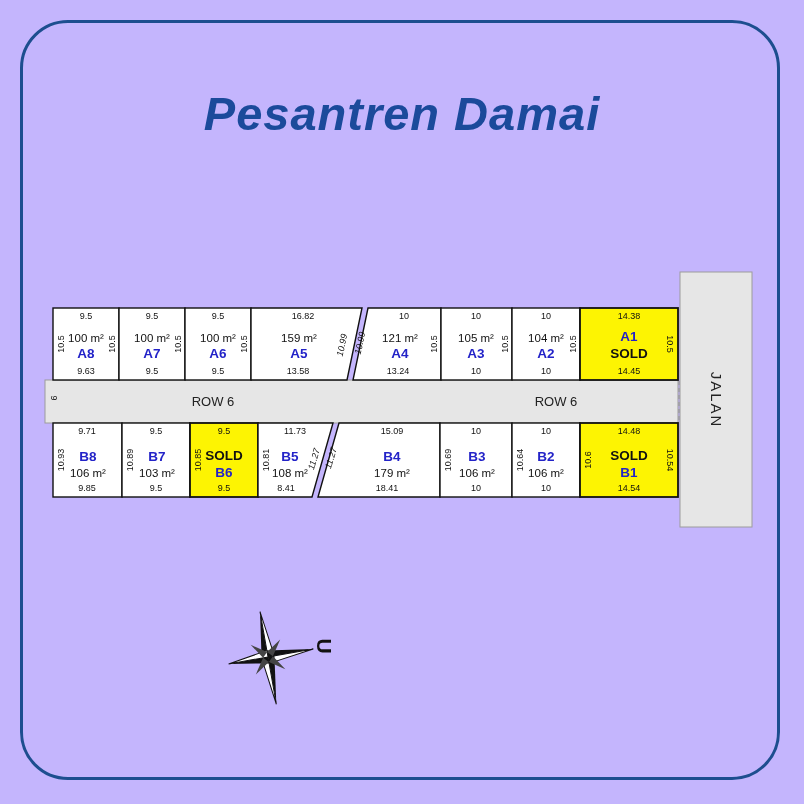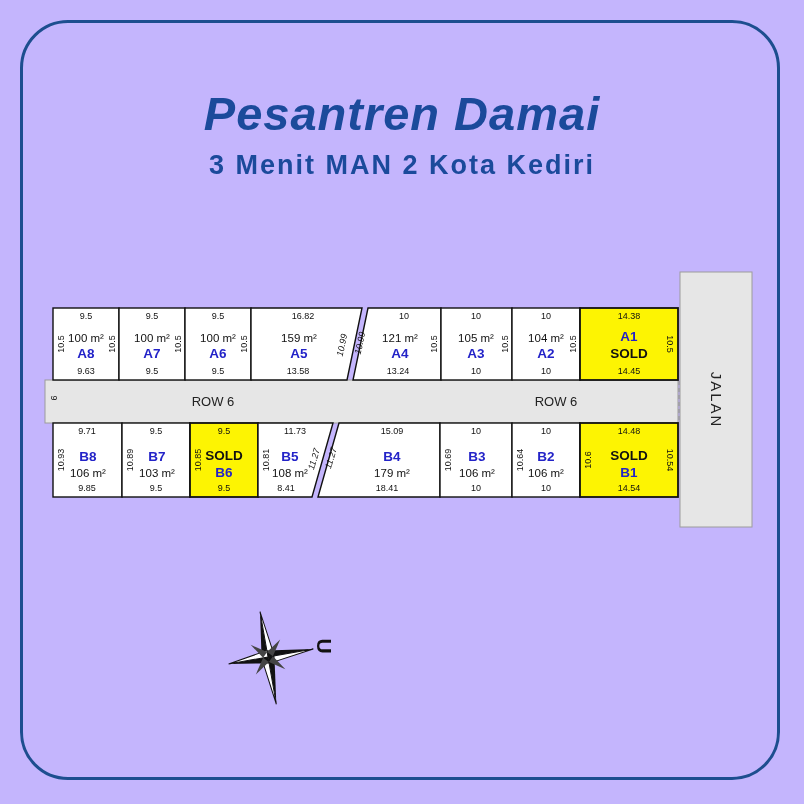--- a/index.html
+++ b/index.html
@@ -33,21 +33,20 @@
   .shape-white{fill:#ffffff;stroke:#111111;stroke-width:1.4;}
   .shape-yellow{fill:#fdf402;stroke:#111111;stroke-width:1.8;}
   .road{fill:#e6e6e6;stroke:#9c9c9c;stroke-width:1;}
 </style>
 </head>
 <body>
 
 <div class="canvas">
   <div class="page-border"></div>
   <div class="title">Pesantren Damai</div>
-  <div class="subtitle">3 Menit MAN 2 Kota Kediri</div>
 
   <svg viewBox="0 0 804 804" width="804" height="804" style="position:absolute;left:0;top:0;">
 
     <g>
       <rect x="680" y="272" width="72" height="255" class="road"></rect>
       <text x="716" y="405" text-anchor="middle" class="jalan-label" transform="rotate(90 716 400)">JALAN</text>
     </g>
 
     <g>
       <rect x="45" y="380" width="633" height="43" class="road"></rect>

